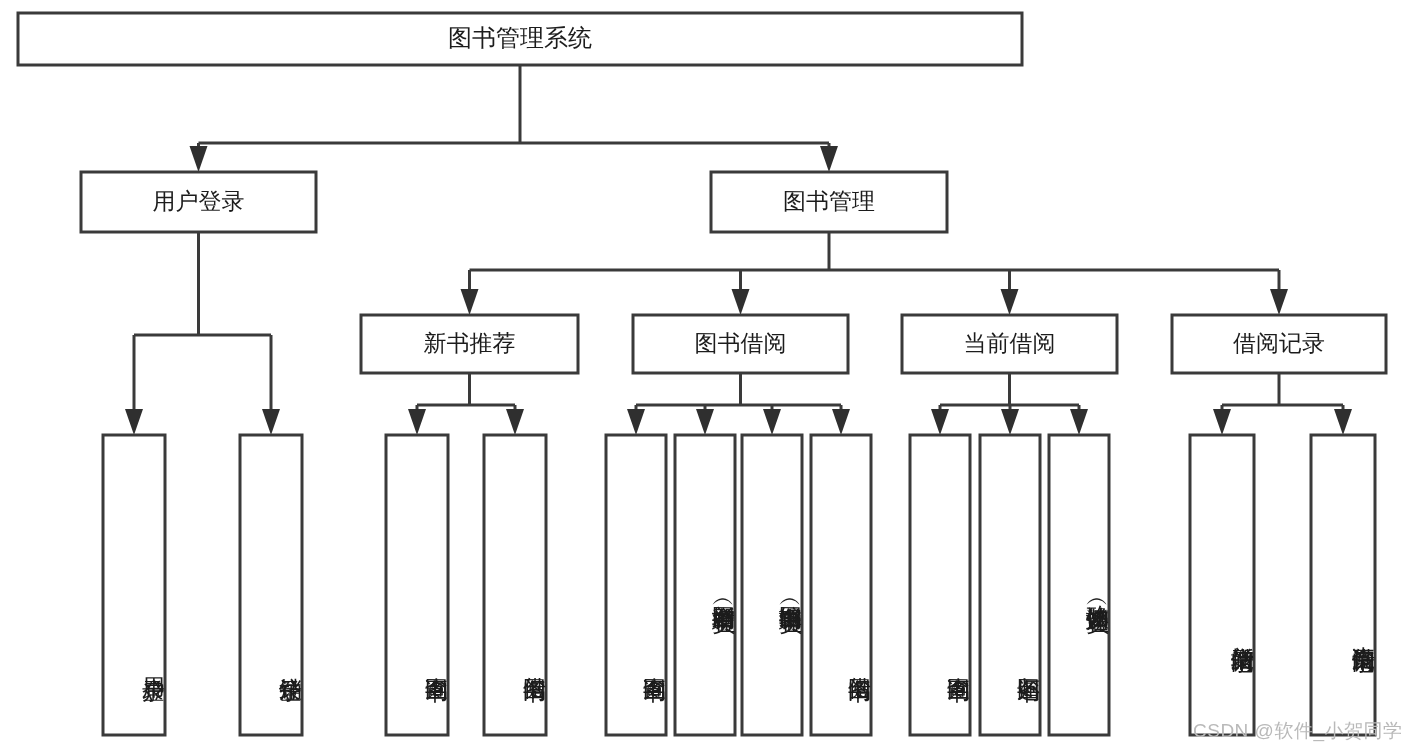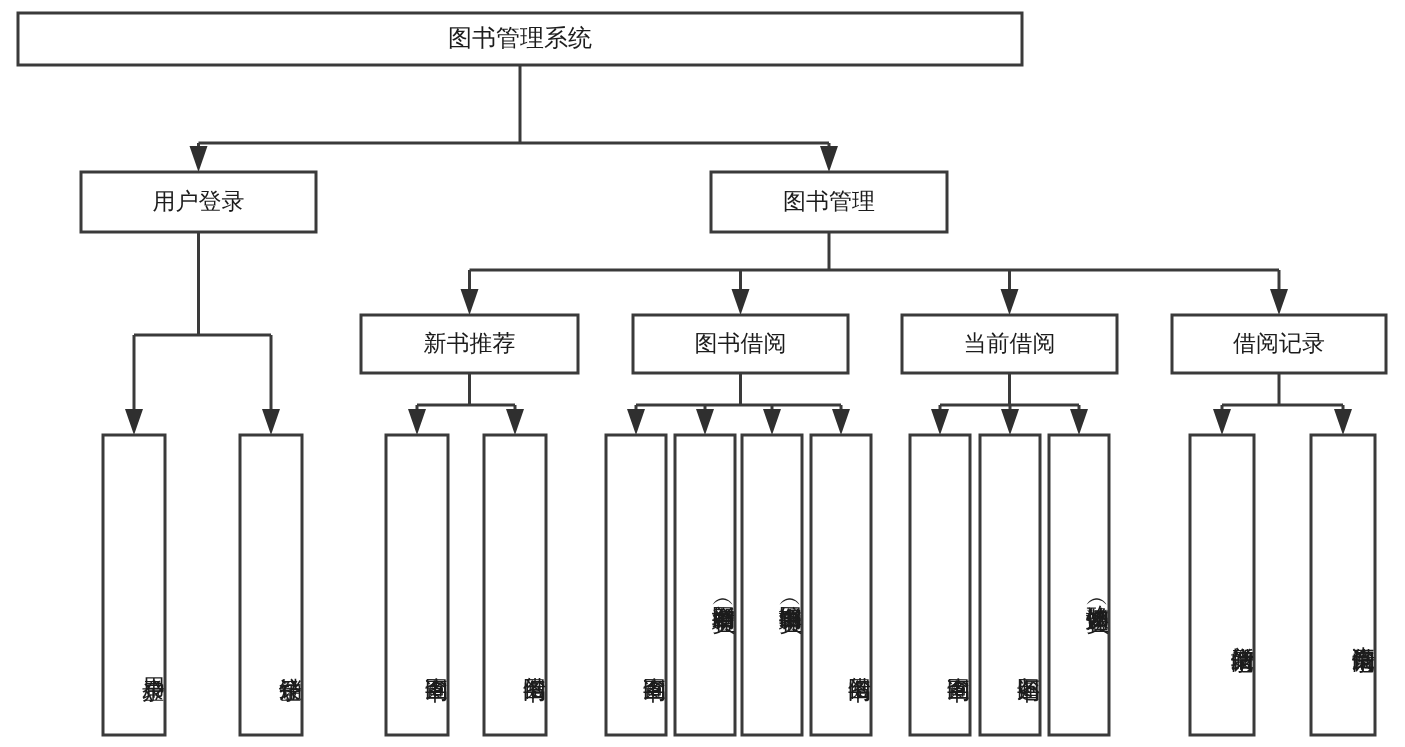--- a/index.html
+++ b/index.html
@@ -218,13 +218,14 @@
       <div class="leaf-label" style="left: 606px; top: 447px; width: 60px; height: 276px; padding-top: 76px;">查询图书</div>
       <div class="leaf-label" style="left: 675px; top: 447px; width: 60px; height: 276px; padding-top: 6px;">新增图书（管理员）</div>
       <div class="leaf-label" style="left: 742px; top: 447px; width: 60px; height: 276px; padding-top: 6px;">编辑图书（管理员）</div>
       <div class="leaf-label" style="left: 811px; top: 447px; width: 60px; height: 276px; padding-top: 76px;">借阅图书</div>
       <div class="leaf-label" style="left: 910px; top: 447px; width: 60px; height: 276px; padding-top: 76px;">查询图书</div>
       <div class="leaf-label" style="left: 980px; top: 447px; width: 60px; height: 276px; padding-top: 76px;">归还图书</div>
       <div class="leaf-label" style="left: 1049px; top: 447px; width: 60px; height: 276px; padding-top: 6px;">确认归还（管理员）</div>
       <div class="leaf-label" style="left: 1190px; top: 447px; width: 64px; height: 276px; padding-top: 46px;">新增借阅记录</div>
       <div class="leaf-label" style="left: 1311px; top: 447px; width: 64px; height: 276px; padding-top: 46px;">查询借阅记录</div>
     </div>
+  <div class="watermark" style="left: 1193px; top: 718px;">CSDN @软件_小贺同学</div>
 </div>
 
 </body></html>

